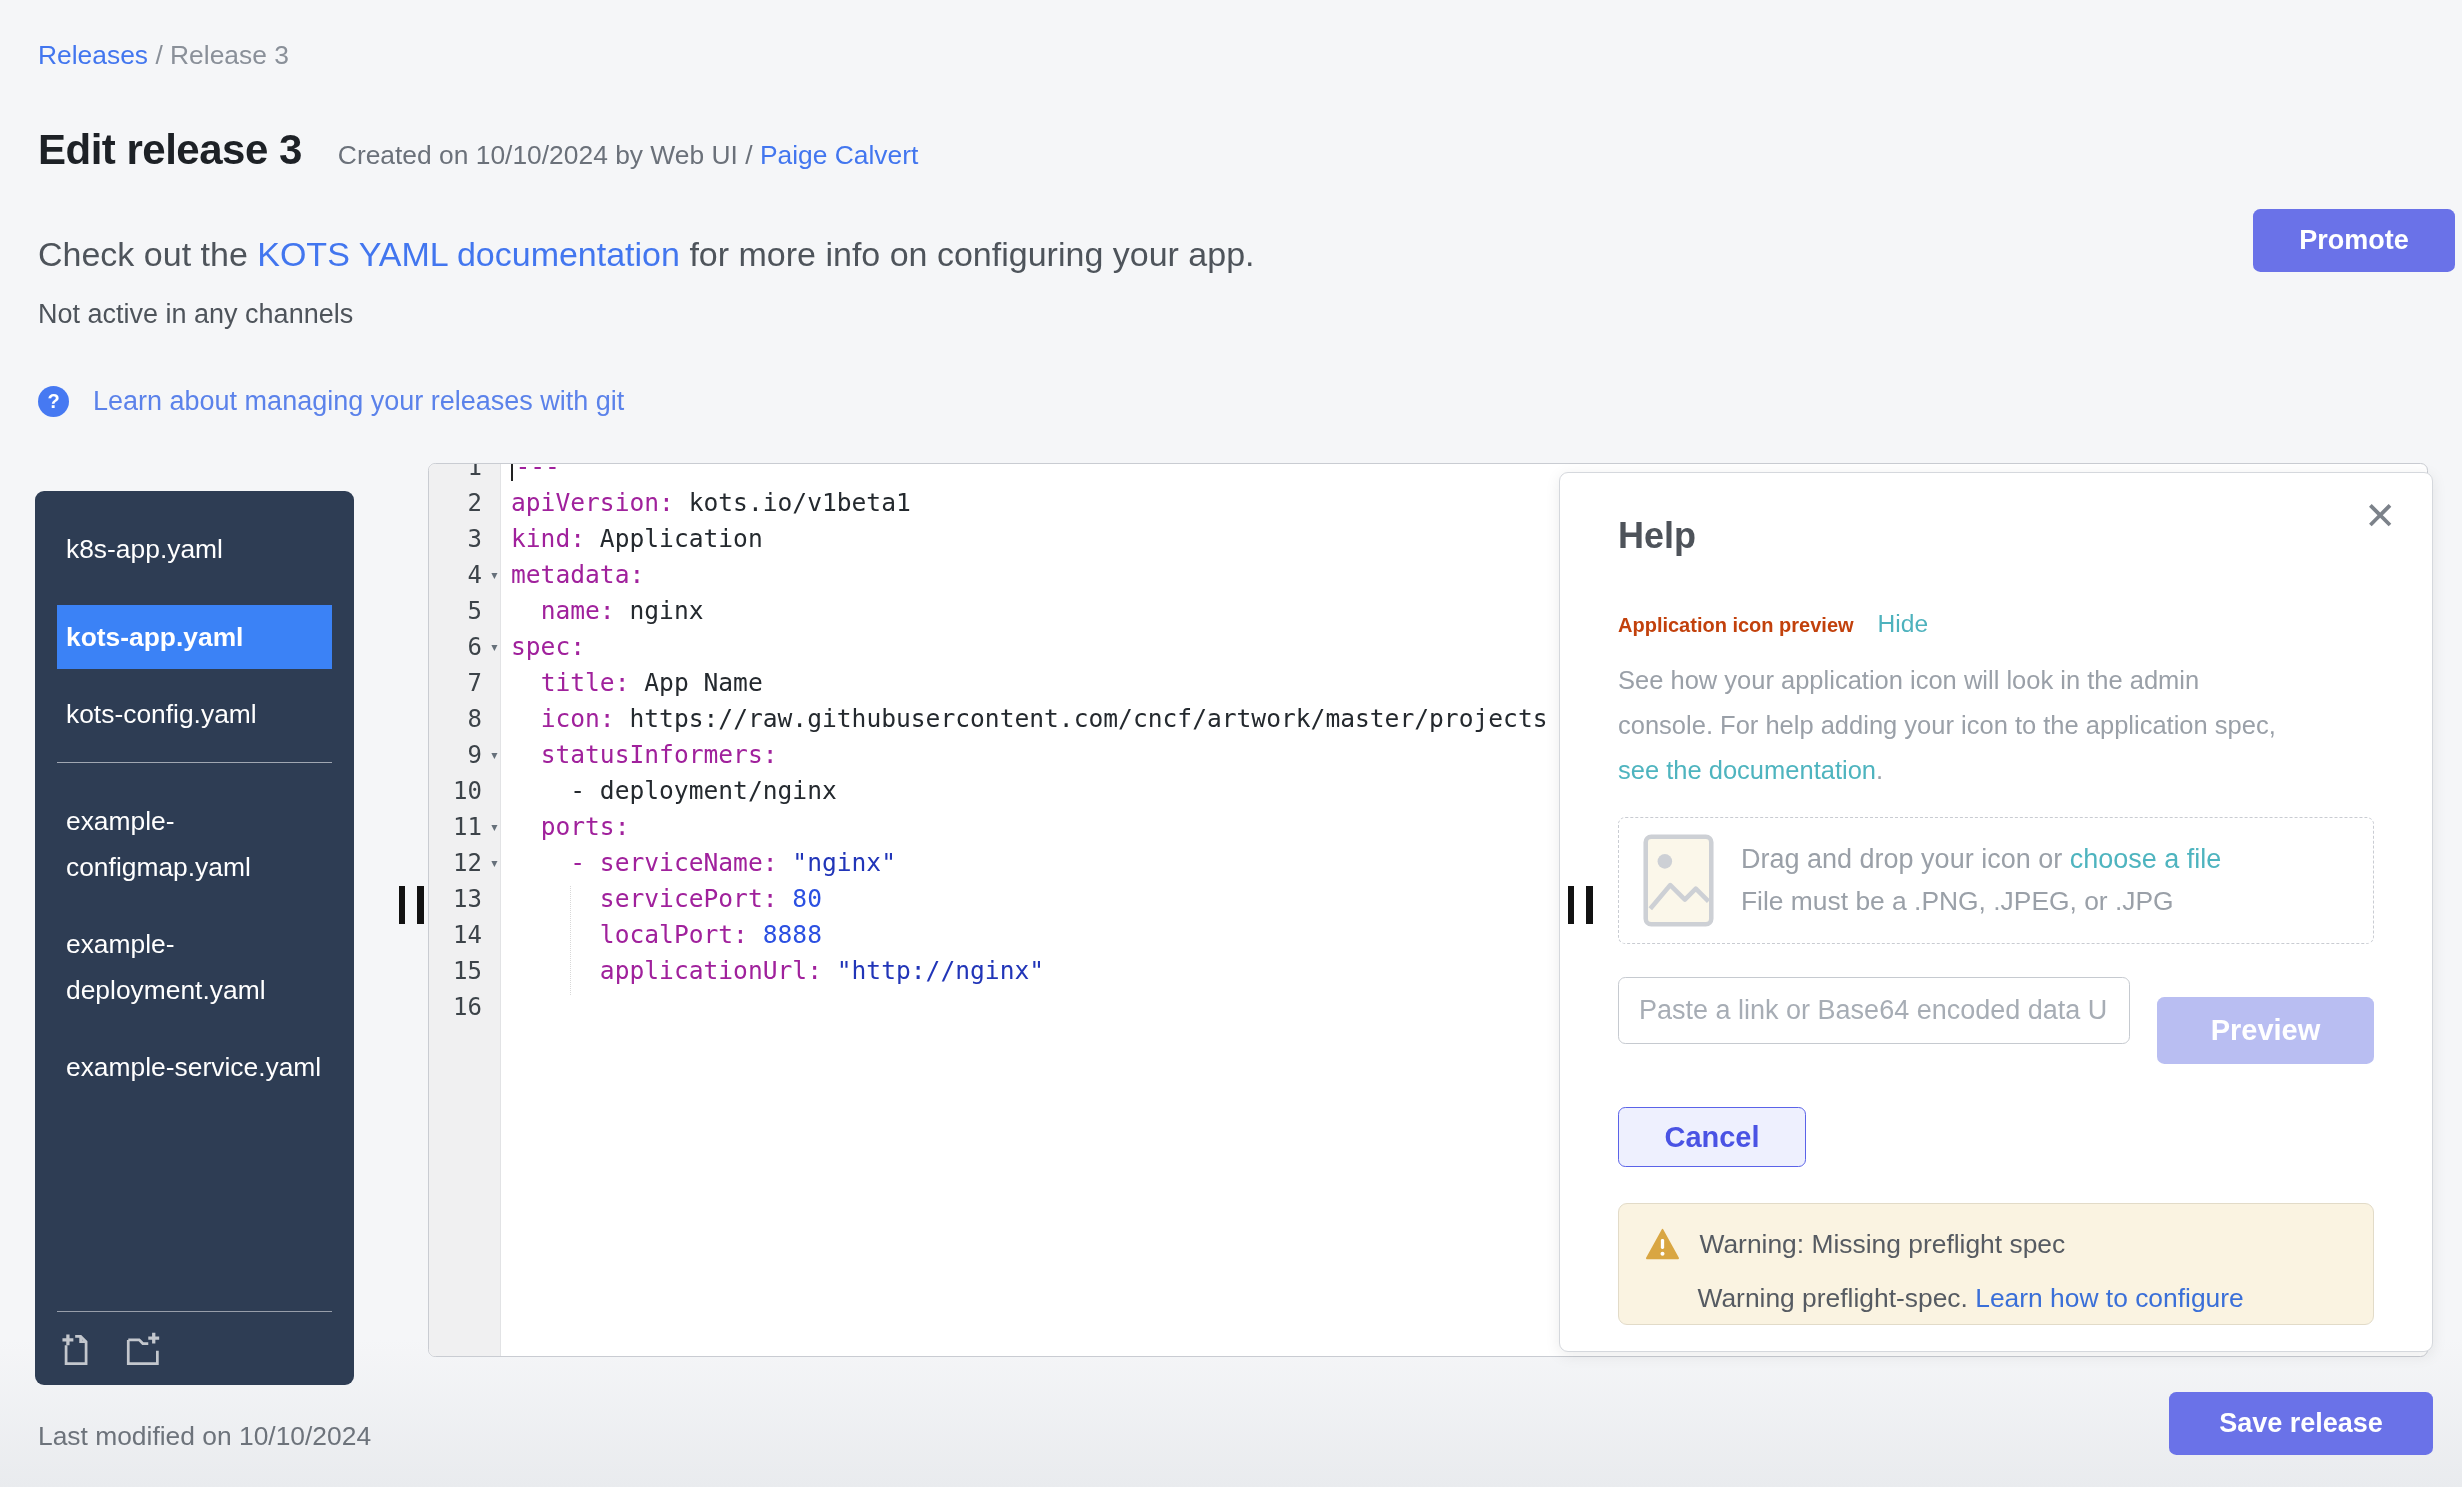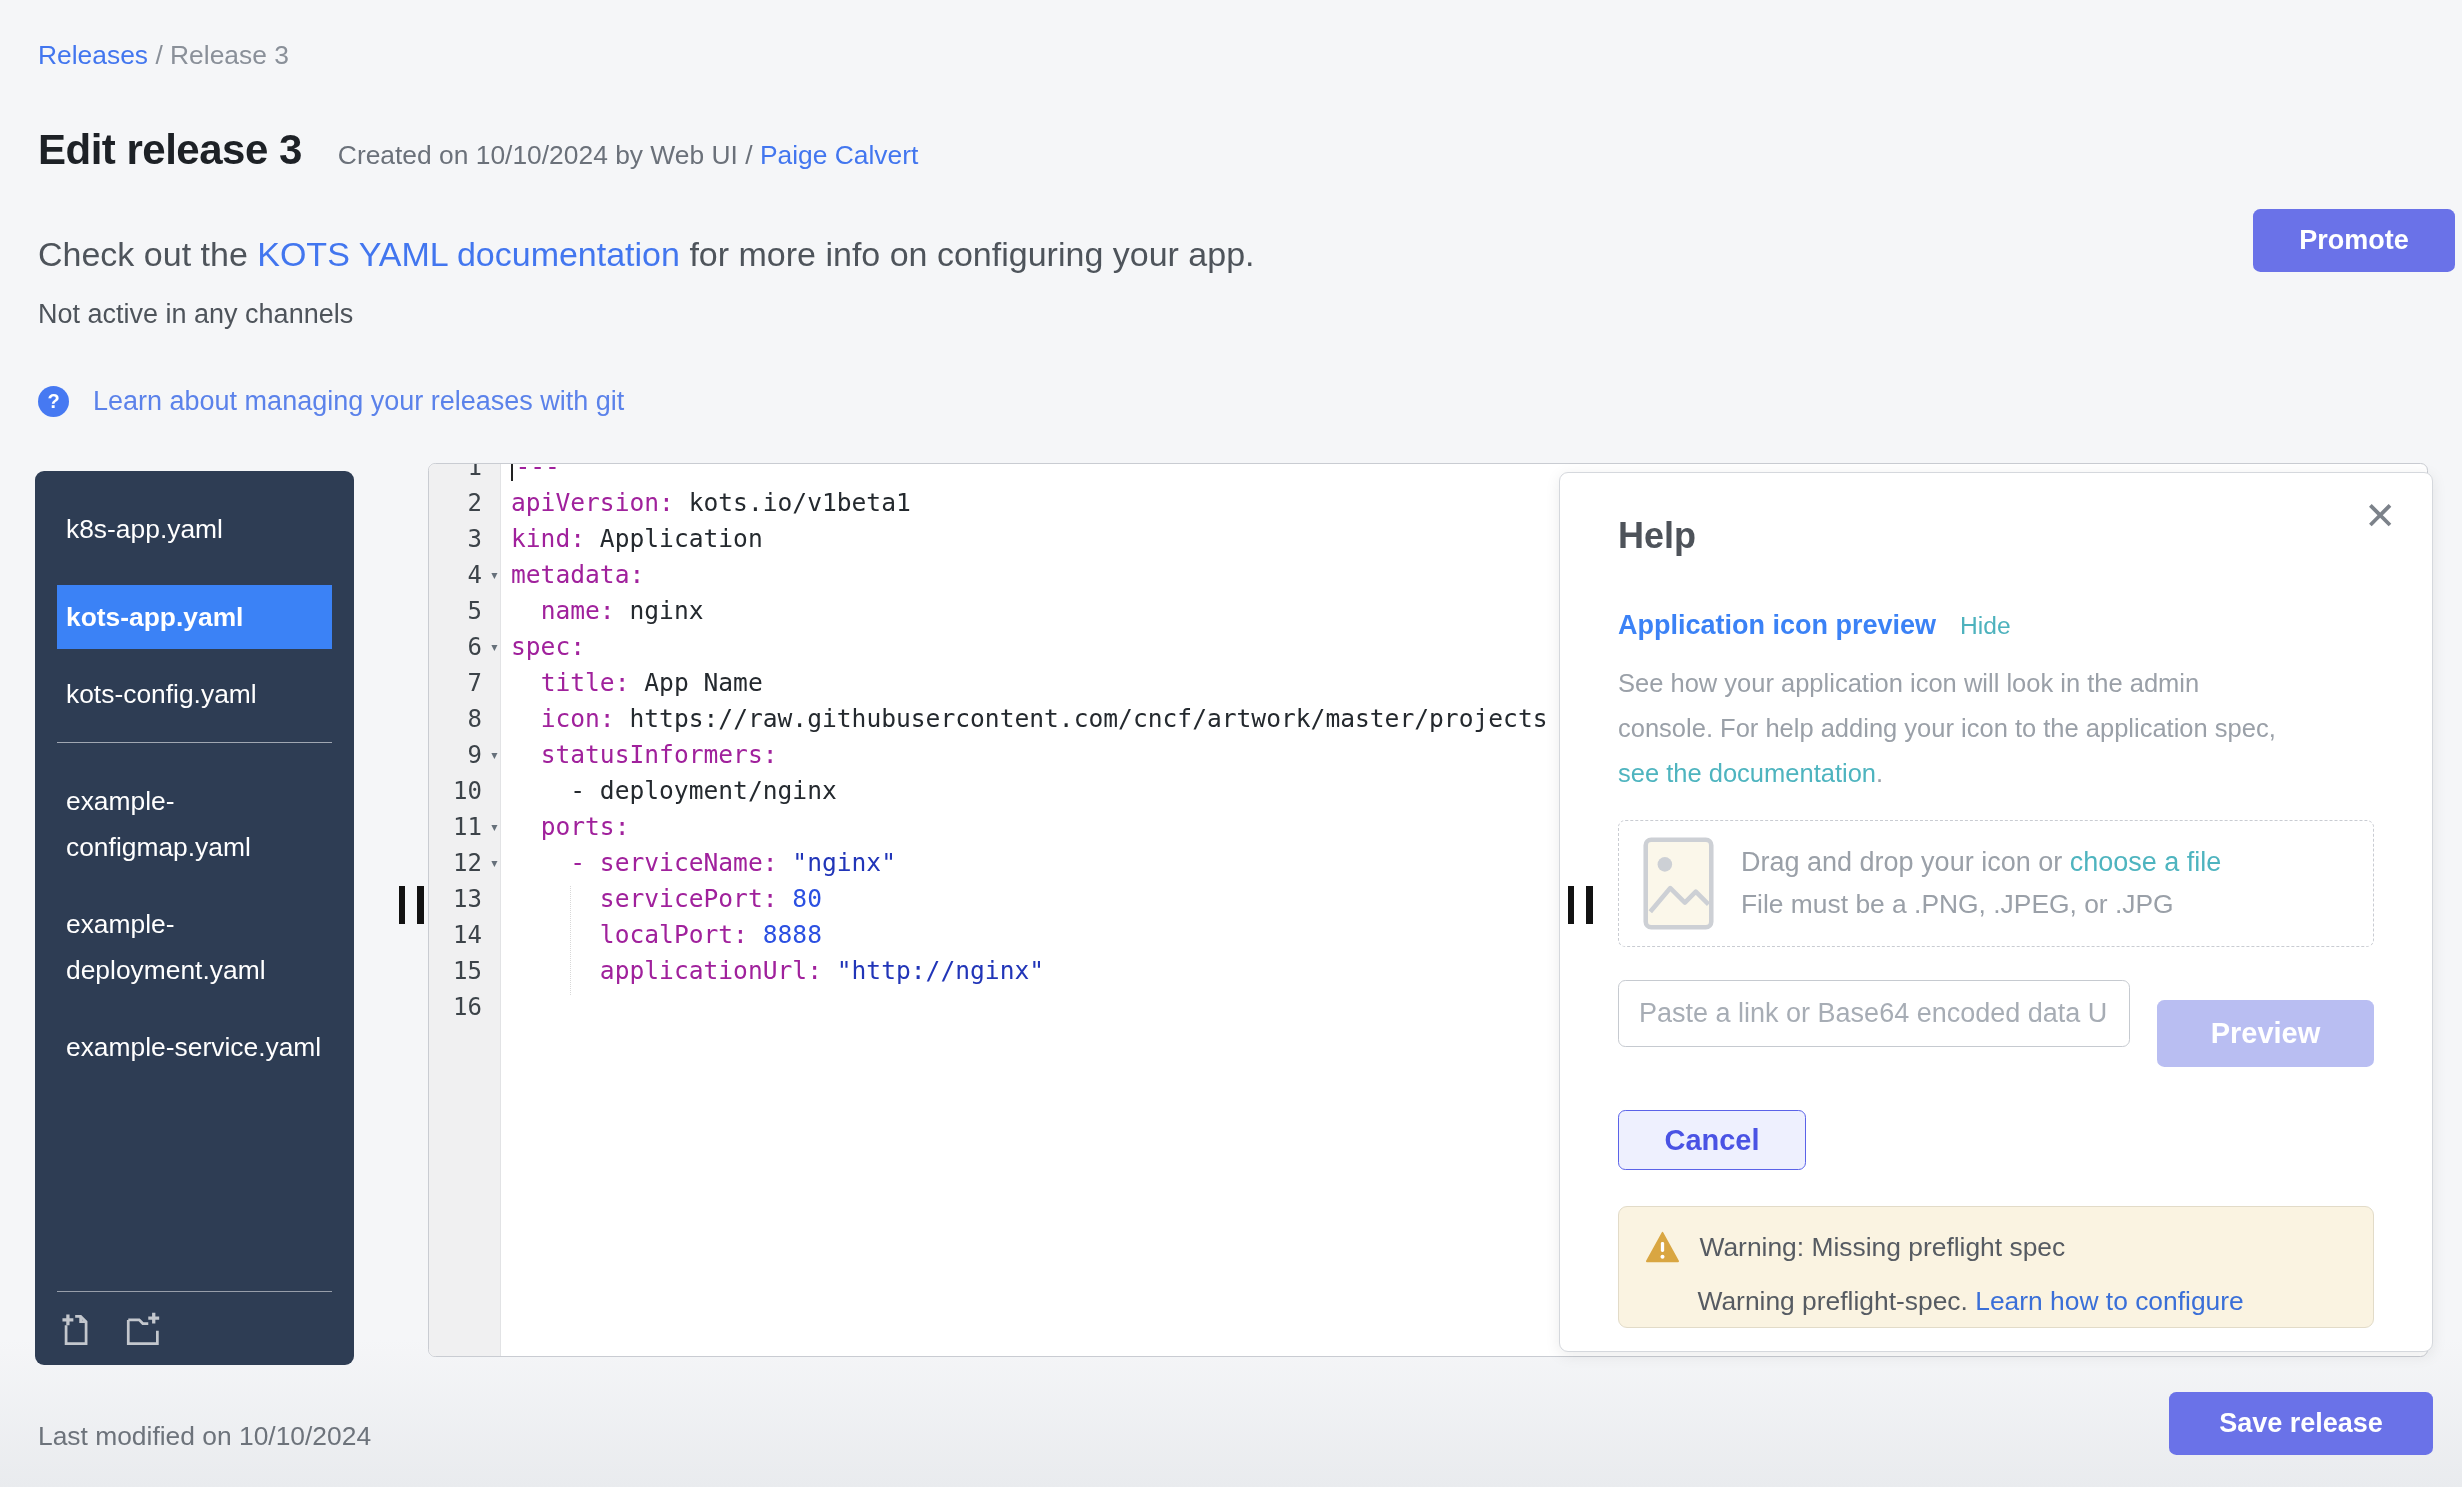--- a/index.html
+++ b/index.html
@@ -25,21 +25,21 @@
   #git-row{left:38px;top:386px;display:flex;align-items:center;gap:24px;font-size:27px;}
   #git-icon{width:31px;height:31px;border-radius:50%;background:#4679f2;color:#fff;
     font-size:20px;font-weight:bold;display:flex;align-items:center;justify-content:center;flex:none;}
   #git-link{color:#5b82ea;}
   .btn-primary{background:#6a72e8;color:#fff;font-weight:bold;border:none;border-radius:7.3px;
     display:flex;align-items:center;justify-content:center;font-family:"Liberation Sans",sans-serif;}
   #promote-btn{left:2229px;top:209px;width:202px;height:63px;font-size:27px;margin-left:24px;}
   #save-btn{left:2169px;top:1392px;width:264px;height:63px;font-size:27px;}
 
   
-  #sidebar{left:35px;top:471px;width:319px;height:894px;background:#2e3d54;border-radius:9px;}
+  #sidebar{left:35px;top:491px;width:319px;height:894px;background:#2e3d54;border-radius:9px;}
   #file-list-top,#file-list-bottom{padding:0;}
   #file-list-top{padding-top:25.5px;}
   .file-item{margin:0 22px 12.7px 22px;padding:9px 9px;font-size:26.4px;line-height:1.75;
     color:#ffffff;cursor:pointer;}
   .file-item .file-label{display:block;max-width:266px;}
   .file-item.selected{background:#3b82f6;font-weight:bold;margin-top:24px;}
   .side-divider{margin:16.4px 22px 25.5px 22px;border:none;border-top:1.8px solid rgba(255,255,255,0.55);}
   #sidebar-footer{position:absolute;left:22px;right:22px;bottom:16.4px;
     border-top:1.8px solid rgba(255,255,255,0.5);padding-top:16.4px;display:flex;gap:24px;align-items:center;}
   .side-icon{width:40px;height:40px;cursor:pointer;}
@@ -70,21 +70,21 @@
   .cursor{display:inline-block;width:1.8px;height:27px;background:#222;vertical-align:middle;margin-right:2.7px;}
   #indent-guide{position:absolute;left:141px;top:422px;height:109px;border-left:1.8px dotted #d8d8d8;}
 
   
   #help-panel{left:1559px;top:472px;width:874px;height:880px;background:#fff;
     border:0.9px solid #d5d8dd;border-radius:9px;box-shadow:0 3.6px 14.6px rgba(0,0,0,0.08);
     box-sizing:border-box;padding:0 58px;z-index:20;}
   #help-close{position:absolute;top:24px;right:36px;font-size:38px;color:#7c828a;cursor:pointer;line-height:1;}
   #help-title{margin:0;padding-top:42px;font-size:36px;font-weight:600;color:#4e535a;}
   #section-row{margin-top:53px;display:flex;align-items:baseline;gap:24px;}
-  #section-title{font-size:27px;font-weight:bold;color:#3b82f6;}
+  #section-title{font-size:20px;font-weight:bold;color:#c2410c;}
   #hide-link{font-size:24.6px;color:#4db2bd;}
   #help-desc{margin-top:20px;font-size:25.5px;line-height:45px;color:#9aa0a8;}
   #dropzone{margin-top:24px;height:127px;border:1.8px dashed #c9ccd2;border-radius:7.3px;
     display:flex;align-items:center;padding:0 24px;box-sizing:border-box;cursor:pointer;}
   #dz-thumb{width:71px;height:93px;flex:none;}
   #dz-texts{margin-left:27px;}
   #dz-line1{font-size:27px;color:#9aa0a8;}
   #dz-line2{font-size:26.4px;color:#9aa0a8;margin-top:11px;}
   #url-row{margin-top:33px;display:flex;gap:27px;}
   #url-input{flex:1;height:67px;border:1.8px solid #c6cad0;border-radius:7.3px;padding:0 20px;

